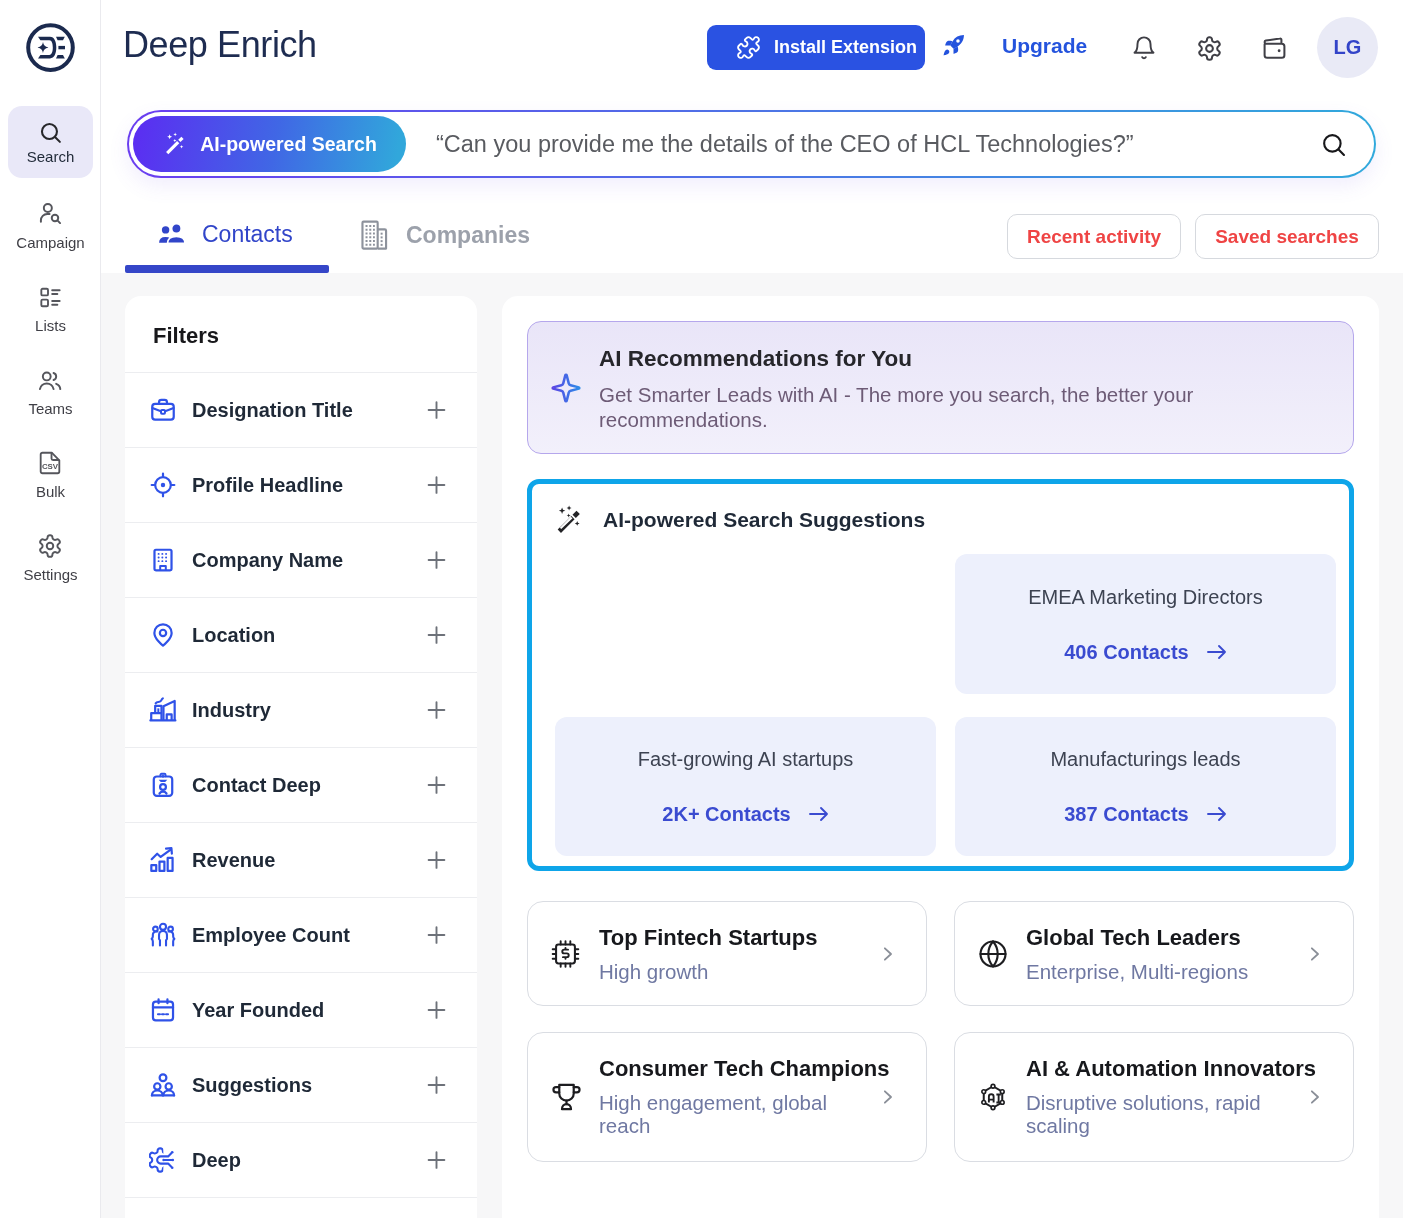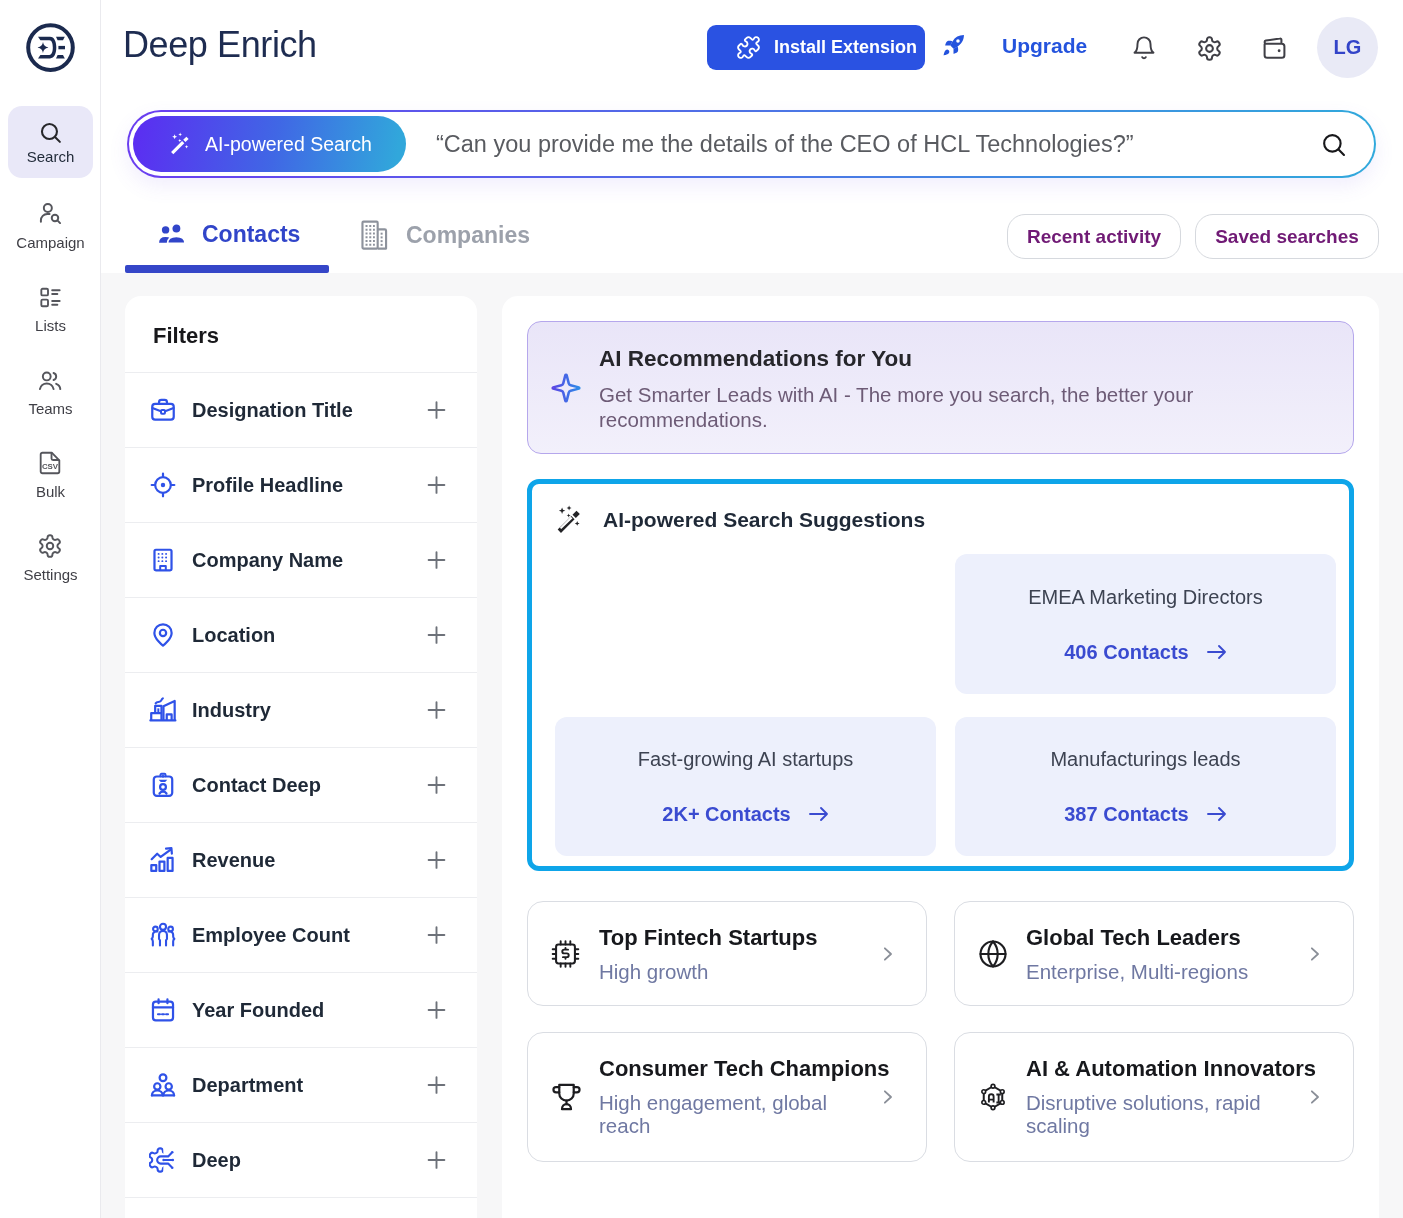--- a/index.html
+++ b/index.html
@@ -14,27 +14,27 @@
 .navactive{position:absolute;left:8px;top:106px;width:85px;height:72px;background:#e9e8f8;border-radius:14px}
 .navicon{position:absolute;left:38px}
 
 .brand{position:absolute;left:123px;top:24px;font-size:36px;font-weight:normal;color:#1e2c51;letter-spacing:-0.4px}
 .installbtn{position:absolute;left:707px;top:25px;width:218px;height:45px;background:#2a52e2;border-radius:9px;color:#fff;font-size:18px;font-weight:bold;display:flex;align-items:center;justify-content:flex-start;padding-left:29px;gap:13px}
 .upgrade{position:absolute;left:941px;top:33px;display:flex;align-items:center;gap:36px;color:#2453dd;font-size:21px;font-weight:bold}
 .hicon{position:absolute;top:35px}
 .avatar{position:absolute;left:1317px;top:17px;width:61px;height:61px;border-radius:50%;background:#e9eaf6;display:flex;align-items:center;justify-content:center;font-size:20px;font-weight:bold;color:#3344c8}
 
 .sbar{position:absolute;left:127px;top:110px;width:1249px;height:68px;border-radius:34px;border:2px solid transparent;background:linear-gradient(#fff,#fff) padding-box,linear-gradient(90deg,#6a3df0,#31a9dc) border-box;box-shadow:0 8px 20px rgba(120,90,235,0.10)}
-.aipill{position:absolute;left:4px;top:4px;width:273px;height:56px;border-radius:28px;background:linear-gradient(100deg,#5c2cf2 0%,#4067e5 52%,#31a7db 96%);display:flex;align-items:center;justify-content:center;gap:11px;color:#fff;font-size:19.5px;font-weight:normal}
+.aipill{position:absolute;left:4px;top:4px;width:273px;height:56px;border-radius:28px;background:linear-gradient(100deg,#5c2cf2 0%,#4067e5 52%,#31a7db 96%);display:flex;align-items:center;justify-content:center;gap:11px;color:#fff;font-size:19.5px;font-weight:bold}
 .sph{position:absolute;left:307px;top:0;height:64px;display:flex;align-items:center;font-size:23.5px;color:#595b60}
 
-.tabc{position:absolute;left:158px;top:221px;display:flex;align-items:center;gap:12px;font-size:23px;font-weight:bold;color:#3145c9}
+.tabc{position:absolute;left:158px;top:221px;display:flex;align-items:center;gap:12px;font-size:23px;font-weight:normal;color:#3145c9}
 .tabm{position:absolute;left:359px;top:219px;display:flex;align-items:center;gap:15px;font-size:23px;font-weight:bold;color:#9ca1ab}
 .tabline{position:absolute;left:125px;top:265px;width:204px;height:8px;background:#3546c8;border-radius:2px}
-.obtn{position:absolute;top:214px;height:45px;background:#fff;border:1.5px solid #d6d9de;border-radius:18px;display:flex;align-items:center;justify-content:center;font-size:19px;font-weight:bold;color:#701a75}
+.obtn{position:absolute;top:214px;height:45px;background:#fff;border:1.5px solid #d6d9de;border-radius:10px;display:flex;align-items:center;justify-content:center;font-size:19px;font-weight:bold;color:#ef4444}
 
 .fcard{position:absolute;left:125px;top:296px;width:352px;height:950px;background:#fff;border-radius:16px}
 .ftitle{position:absolute;left:28px;top:27px;font-size:22px;font-weight:bold;color:#18181b}
 .frow{position:absolute;left:0;width:352px;height:75px;border-top:1px solid #ecedf0}
 .frow .lbl{position:absolute;left:67px;top:50%;transform:translateY(-50%);font-size:20px;font-weight:bold;color:#1f2937}
 .frow svg.fic{position:absolute;left:24px;top:50%;transform:translateY(-50%)}
 .frow svg.plus{position:absolute;left:298px;top:50%;transform:translateY(-50%)}
 
 .mcard{position:absolute;left:502px;top:296px;width:877px;height:950px;background:#fff;border-radius:16px}
 .banner{position:absolute;left:25px;top:25px;width:827px;height:133px;border-radius:14px;border:1.5px solid #b5a7ec;background:linear-gradient(180deg,#e9e5f8,#f2f0fb)}
@@ -305,21 +305,21 @@
   </div>
   <div class="frow" style="top:751px">
     <svg class="fic" width="28" height="28" viewBox="0 0 24 24" fill="none" stroke="#2f52e8" stroke-width="1.9" stroke-linecap="round" stroke-linejoin="round">
       <circle cx="12" cy="5.8" r="2.9"></circle>
       <circle cx="7.1" cy="13.2" r="2.7"></circle>
       <circle cx="16.9" cy="13.2" r="2.7"></circle>
       <path d="M2.5 20.9 c0-2.5 2-4.2 4.6-4.2 s4.6 1.7 4.6 4.2"></path>
       <path d="M12.3 20.9 c0-2.5 2-4.2 4.6-4.2 s4.6 1.7 4.6 4.2"></path>
       <path d="M2.5 20.9 H21.5"></path>
     </svg>
-    <span class="lbl">Department</span>
+    <span class="lbl">Suggestions</span>
     <svg class="plus" width="27" height="27" viewBox="0 0 24 24" fill="none" stroke="#6d7179" stroke-width="1.7" stroke-linecap="round">
           <path d="M12 5 v14 M5 12 h14"></path>
         </svg>
   </div>
   <div class="frow" style="top:826px">
     <svg class="fic" width="28" height="28" viewBox="0 0 24 24" fill="none" stroke="#2f52e8" stroke-width="1.8" stroke-linecap="round" stroke-linejoin="round">
       <defs>
             <clipPath id="skc">
               <path d="M0 0 H12.3 V6.8 H10.0 V17.2 H12.3 V24 H0 Z"></path>
             </clipPath>

